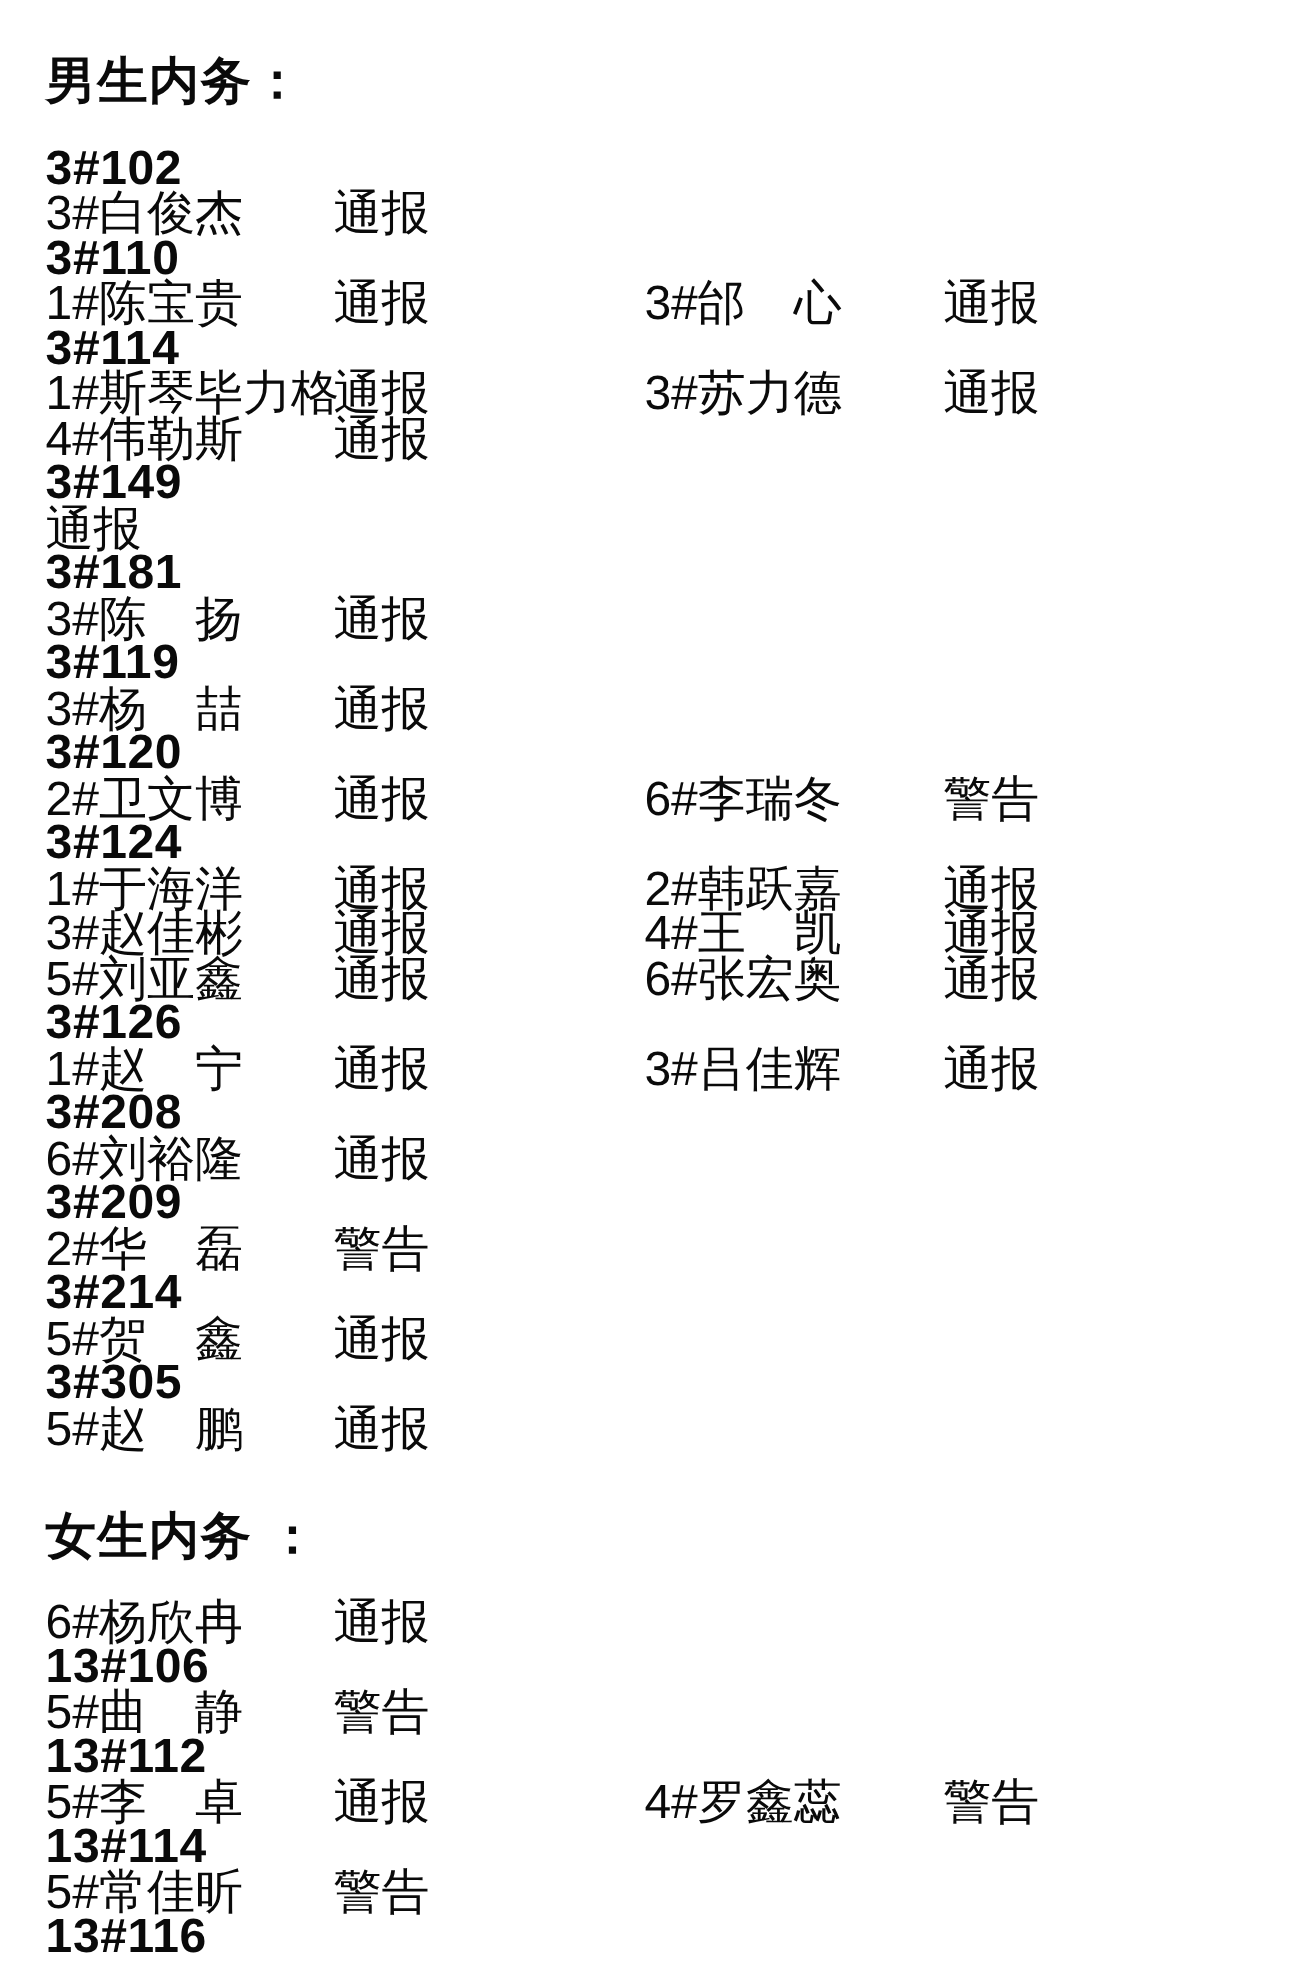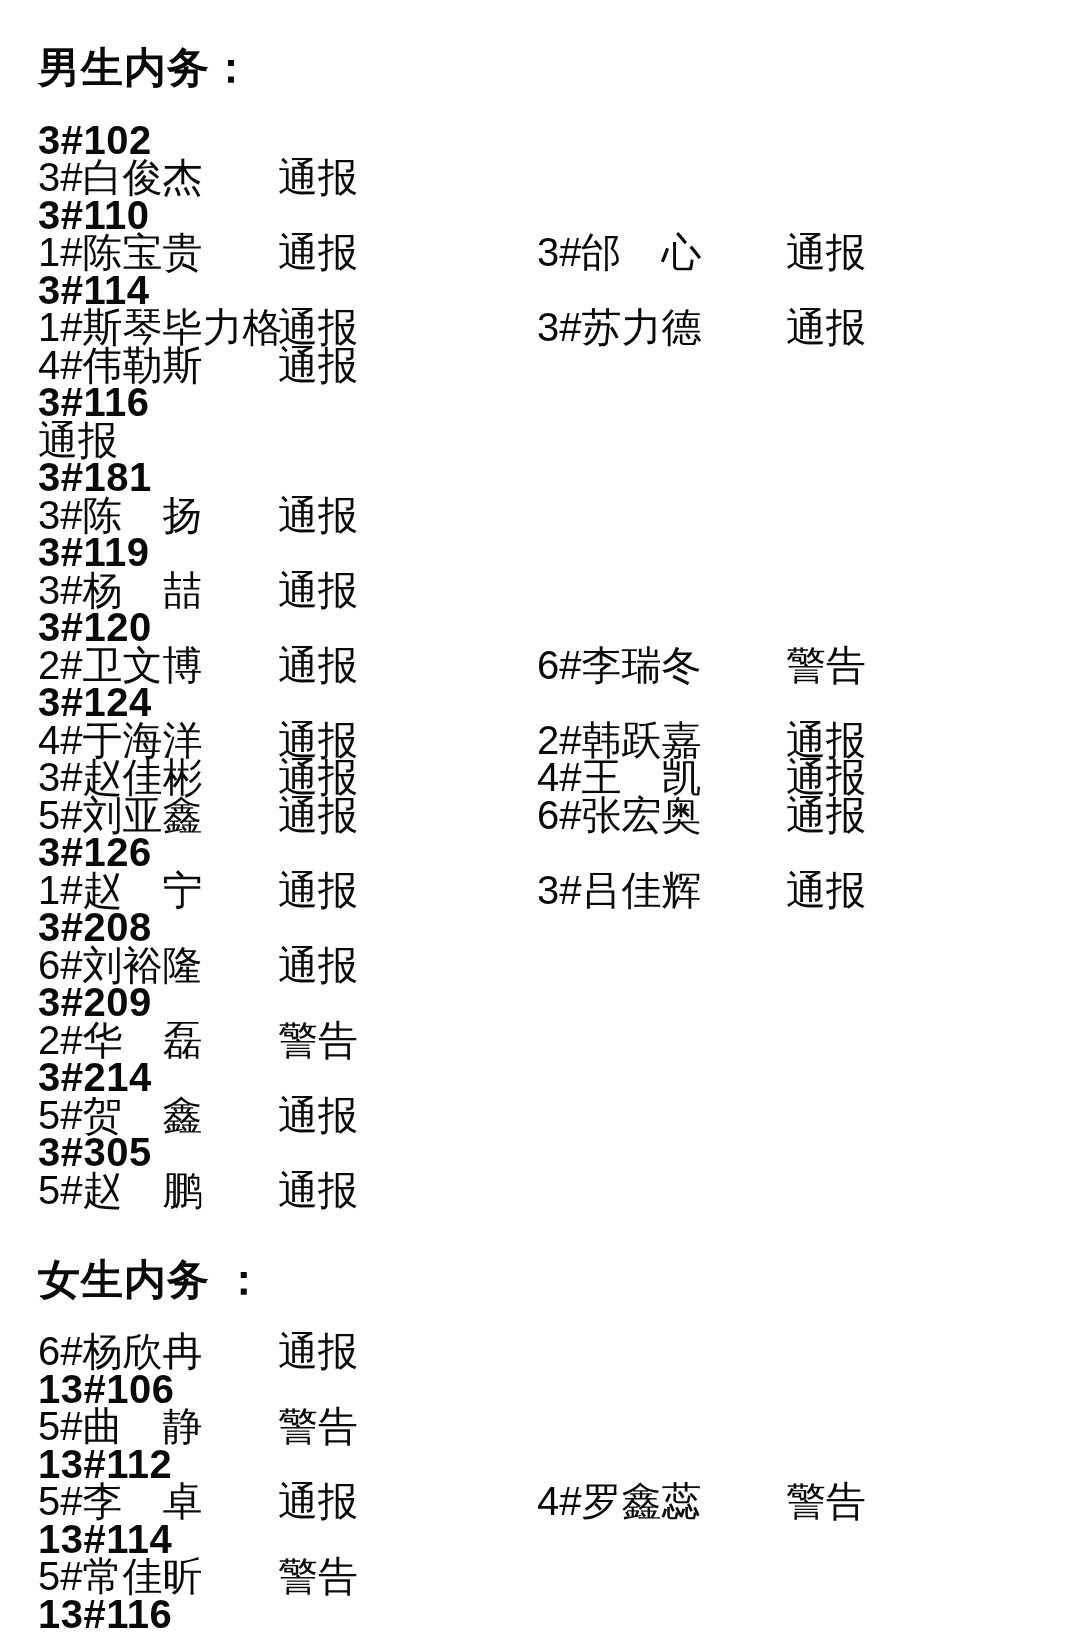--- a/index.html
+++ b/index.html
@@ -56,30 +56,30 @@
     <section class="section">
       <h1 class="section-title">男生内务：</h1>
       <div class="rows">
         <div class="line room">3#102</div>
         <div class="line entry-line"><span class="cell-name1">3#白俊杰</span><span class="cell-status1">通报</span></div>
         <div class="line room">3#110</div>
         <div class="line entry-line"><span class="cell-name1">1#陈宝贵</span><span class="cell-status1">通报</span><span class="cell-name2">3#邰　心</span><span class="cell-status2">通报</span></div>
         <div class="line room">3#114</div>
         <div class="line entry-line"><span class="cell-name1">1#斯琴毕力格</span><span class="cell-status1">通报</span><span class="cell-name2">3#苏力德</span><span class="cell-status2">通报</span></div>
         <div class="line entry-line"><span class="cell-name1">4#伟勒斯</span><span class="cell-status1">通报</span></div>
-        <div class="line room">3#116</div>
+        <div class="line room">3#149</div>
         <div class="line entry-line"><span class="cell-status1">通报</span></div>
         <div class="line room">3#181</div>
         <div class="line entry-line"><span class="cell-name1">3#陈　扬</span><span class="cell-status1">通报</span></div>
         <div class="line room">3#119</div>
         <div class="line entry-line"><span class="cell-name1">3#杨　喆</span><span class="cell-status1">通报</span></div>
         <div class="line room">3#120</div>
         <div class="line entry-line"><span class="cell-name1">2#卫文博</span><span class="cell-status1">通报</span><span class="cell-name2">6#李瑞冬</span><span class="cell-status2">警告</span></div>
         <div class="line room">3#124</div>
-        <div class="line entry-line"><span class="cell-name1">4#于海洋</span><span class="cell-status1">通报</span><span class="cell-name2">2#韩跃嘉</span><span class="cell-status2">通报</span></div>
+        <div class="line entry-line"><span class="cell-name1">1#于海洋</span><span class="cell-status1">通报</span><span class="cell-name2">2#韩跃嘉</span><span class="cell-status2">通报</span></div>
         <div class="line entry-line"><span class="cell-name1">3#赵佳彬</span><span class="cell-status1">通报</span><span class="cell-name2">4#王　凯</span><span class="cell-status2">通报</span></div>
         <div class="line entry-line"><span class="cell-name1">5#刘亚鑫</span><span class="cell-status1">通报</span><span class="cell-name2">6#张宏奥</span><span class="cell-status2">通报</span></div>
         <div class="line room">3#126</div>
         <div class="line entry-line"><span class="cell-name1">1#赵　宁</span><span class="cell-status1">通报</span><span class="cell-name2">3#吕佳辉</span><span class="cell-status2">通报</span></div>
         <div class="line room">3#208</div>
         <div class="line entry-line"><span class="cell-name1">6#刘裕隆</span><span class="cell-status1">通报</span></div>
         <div class="line room">3#209</div>
         <div class="line entry-line"><span class="cell-name1">2#华　磊</span><span class="cell-status1">警告</span></div>
         <div class="line room">3#214</div>
         <div class="line entry-line"><span class="cell-name1">5#贺　鑫</span><span class="cell-status1">通报</span></div>

